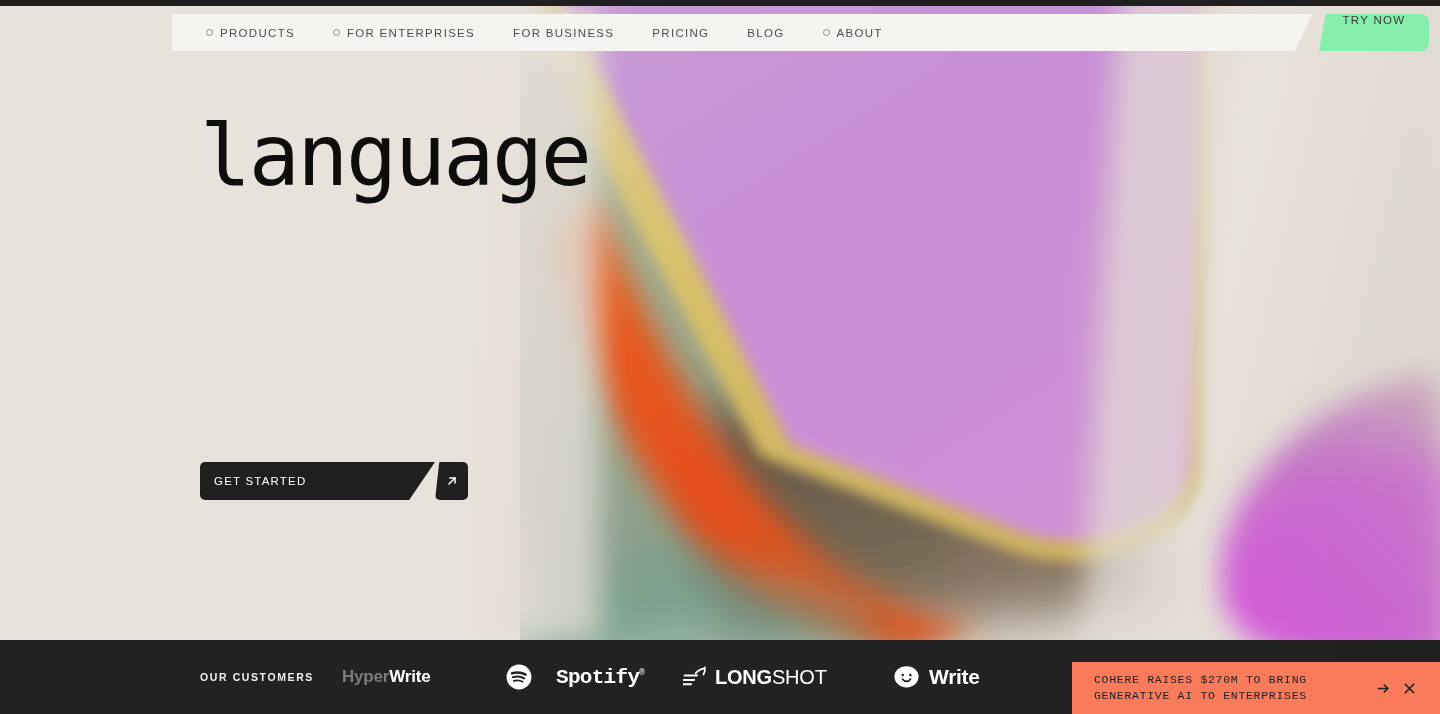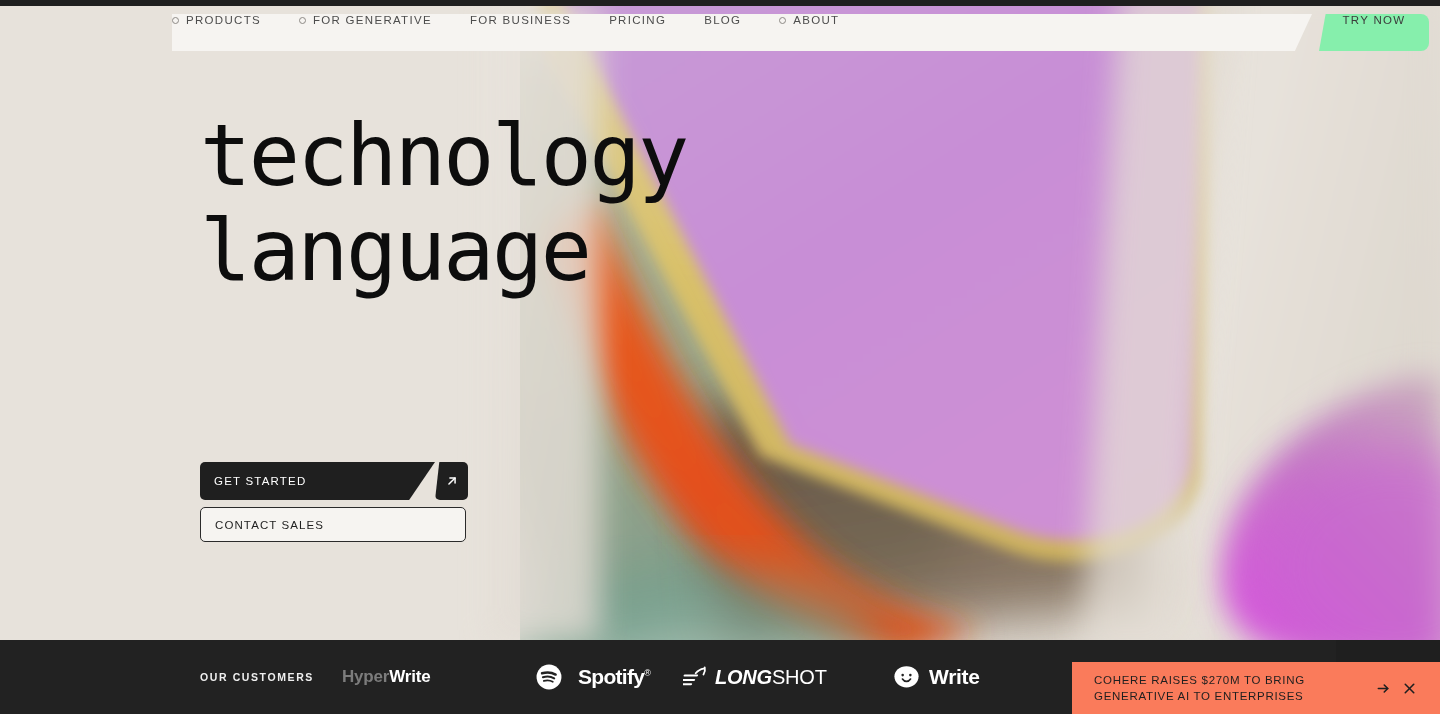--- a/index.html
+++ b/index.html
@@ -33,21 +33,21 @@
                border-radius:7px 7px 3px 7px; }
   .logo-dot-a { position:absolute; left:0px; top:9.5px; width:6.5px; height:6.5px;
                 border-radius:50%; background:#e8635a; }
   .logo-dot-b { position:absolute; left:8.5px; top:8px; width:8.5px; height:8.5px;
                 border-radius:50%; background:#b77ad0; }
   .logo-word { font-size:20px; color:#2a4a3c; letter-spacing:-0.3px;
                font-family:"DejaVu Sans", sans-serif; font-weight:400; }
 
   .nav-pill {
     position:absolute; left:172px; top:14px; width:1140px; height:37px;
-    background:#f6f4f1; display:flex; align-items:flex-start; gap:0;
+    background:#f6f4f1; display:flex; align-items:center; padding-left:34px; gap:0;
     clip-path: polygon(0 0, 100% 0, 98.5% 100%, 0 100%);
   }
   .nav-item {
     display:flex; align-items:center; gap:7px;
     font-size:11.5px; letter-spacing:1.3px; color:#4d4d4d; font-weight:400;
     padding:0 0; margin-right:38px; white-space:nowrap; cursor:pointer;
   }
   .nav-item .dot {
     width:7px; height:7px; border:1.2px solid #8d8a86; border-radius:50%;
     display:inline-block; flex:none;
@@ -96,40 +96,40 @@
   }
   .cust-label {
     position:absolute; left:200px; font-size:10.5px; letter-spacing:1.6px;
     color:#efefef; font-weight:700;
   }
   .logo-slot { position:absolute; display:flex; align-items:center; }
   .hyperwrite { left:342px; font-size:17px; font-weight:700; letter-spacing:-0.2px; }
   .hw-dim { color:#7c7c7c; }
   .hw-bright { color:#ffffff; }
 
-  .spotify { left:536px; gap:16px; }
+  .spotify { left:506px; gap:24px;font-family:Liberation Mono, monospace; }
   .spotify-word { color:#fff; font-size:21px; font-weight:700; letter-spacing:-0.7px; }
   .spotify-word sup { font-size:9px; vertical-align:super; font-weight:400; }
 
   .longshot { left:683px; gap:7px; }
   .ls-word { color:#fff; font-size:20px; letter-spacing:-0.2px; }
-  .ls-word b { font-weight:700;font-style:italic; }
+  .ls-word b { font-weight:700; }
   .ls-word i { font-style:normal; font-weight:400; }
 
   .jasper { left:893px; gap:9px; }
   .jasper-word { color:#fff; font-size:21px; font-weight:600; letter-spacing:-0.3px; }
 
   
   .banner {
     position:absolute; right:0; top:662px; width:368px; height:52px;
     background:#fa7b5b; display:flex; align-items:center; padding:0 18px 0 22px;
   }
   .banner-text {
     flex:1; font-size:11.5px; line-height:16px; letter-spacing:0.7px;
-    color:#1f1f1f; font-weight:400; max-width:280px;
+    color:#1f1f1f; font-weight:400; max-width:280px;font-family:Liberation Mono, monospace;
   }
   .banner-btn { width:26px; height:26px; display:flex; align-items:center;
                 justify-content:center; cursor:pointer; }
   .banner-btn svg { width:15px; height:15px; }
 
   .topstrip { position:absolute; left:0; top:0; width:1440px; height:6px; background:#1f1f1f; z-index:50; }
 </style>
 </head>
 <body>
 
@@ -220,21 +220,21 @@
   <div class="nav">
 
 
     <div class="nav-pill">
       <a class="nav-item">
         <span class="dot"></span>
         <span>PRODUCTS</span>
       </a>
       <a class="nav-item">
         <span class="dot"></span>
-        <span>FOR GENERATIVE</span>
+        <span>FOR ENTERPRISES</span>
       </a>
       <a class="nav-item">
         <span>FOR BUSINESS</span>
       </a>
       <a class="nav-item">
         <span>PRICING</span>
       </a>
       <a class="nav-item">
         <span>BLOG</span>
       </a>
@@ -243,39 +243,35 @@
         <span>ABOUT</span>
       </a>
     </div>
 
     <div class="try-pill">
       <span>TRY NOW</span>
     </div>
   </div>
 
   <div class="hero-copy">
-    <div class="headline">technology</div>
     <div class="headline">language</div>
   </div>
 
   <div class="ctas">
     <div class="cta-row">
       <div class="btn-primary">
         <span>GET STARTED</span>
       </div>
       <div class="btn-arrow">
         <svg viewBox="0 0 16 16" fill="none" stroke="#ffffff" stroke-width="1.7" stroke-linecap="round" stroke-linejoin="round">
           <path d="M4.5 11.5 L11.5 4.5"></path>
           <path d="M5.6 4.5 L11.5 4.5 L11.5 10.4"></path>
         </svg>
       </div>
     </div>
-    <div class="btn-secondary">
-      <span>CONTACT SALES</span>
-    </div>
   </div>
 
   <div class="customers">
 
     <div class="cust-label">OUR CUSTOMERS</div>
 
     <div class="logo-slot hyperwrite">
       <span class="hw-dim">Hyper</span>
         <span class="hw-bright">Write</span>
     </div>

